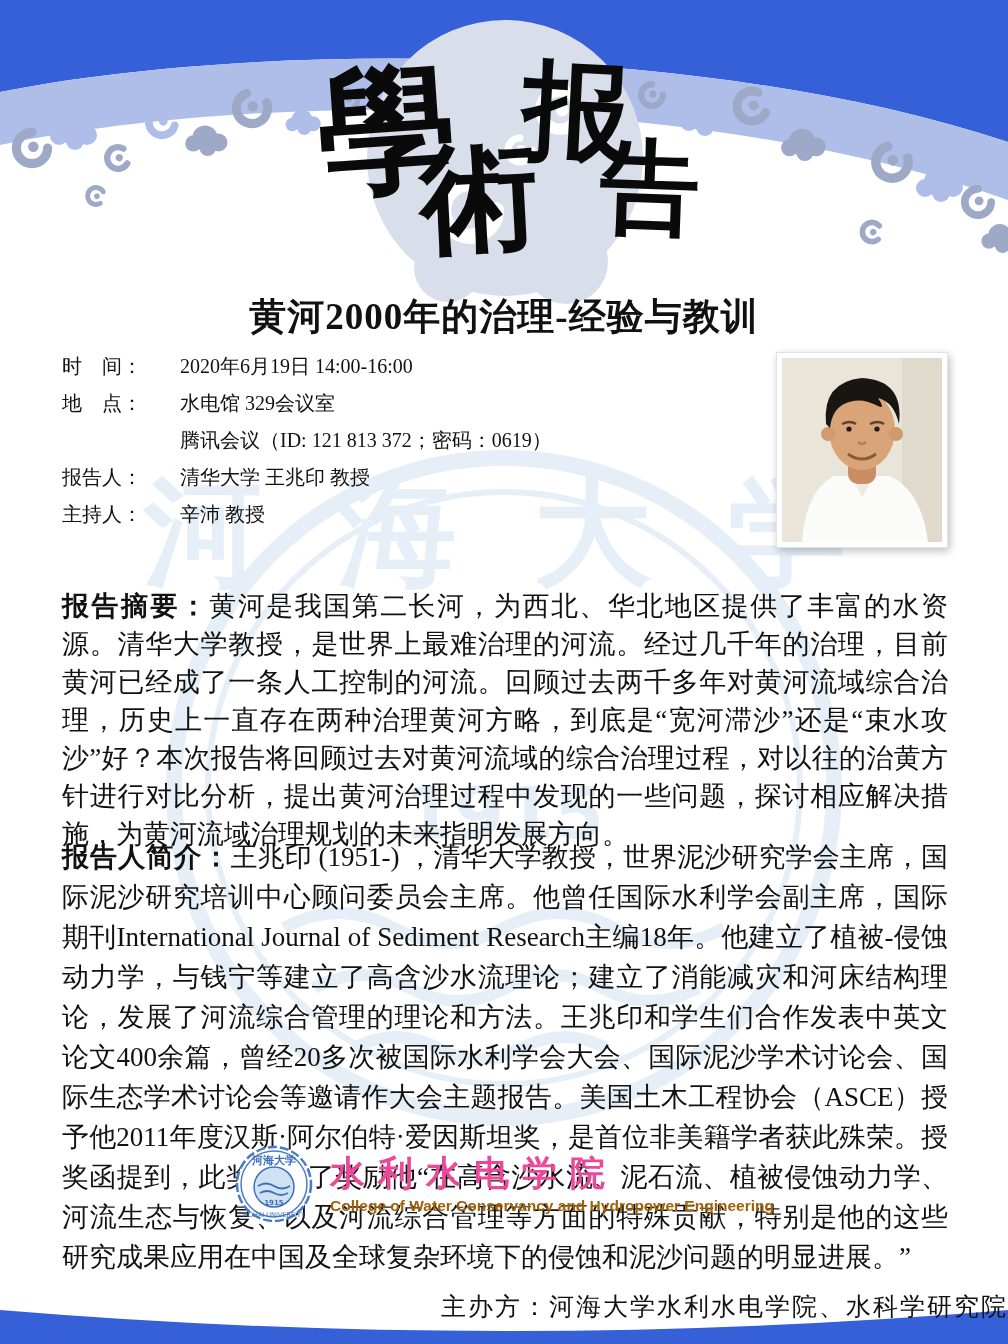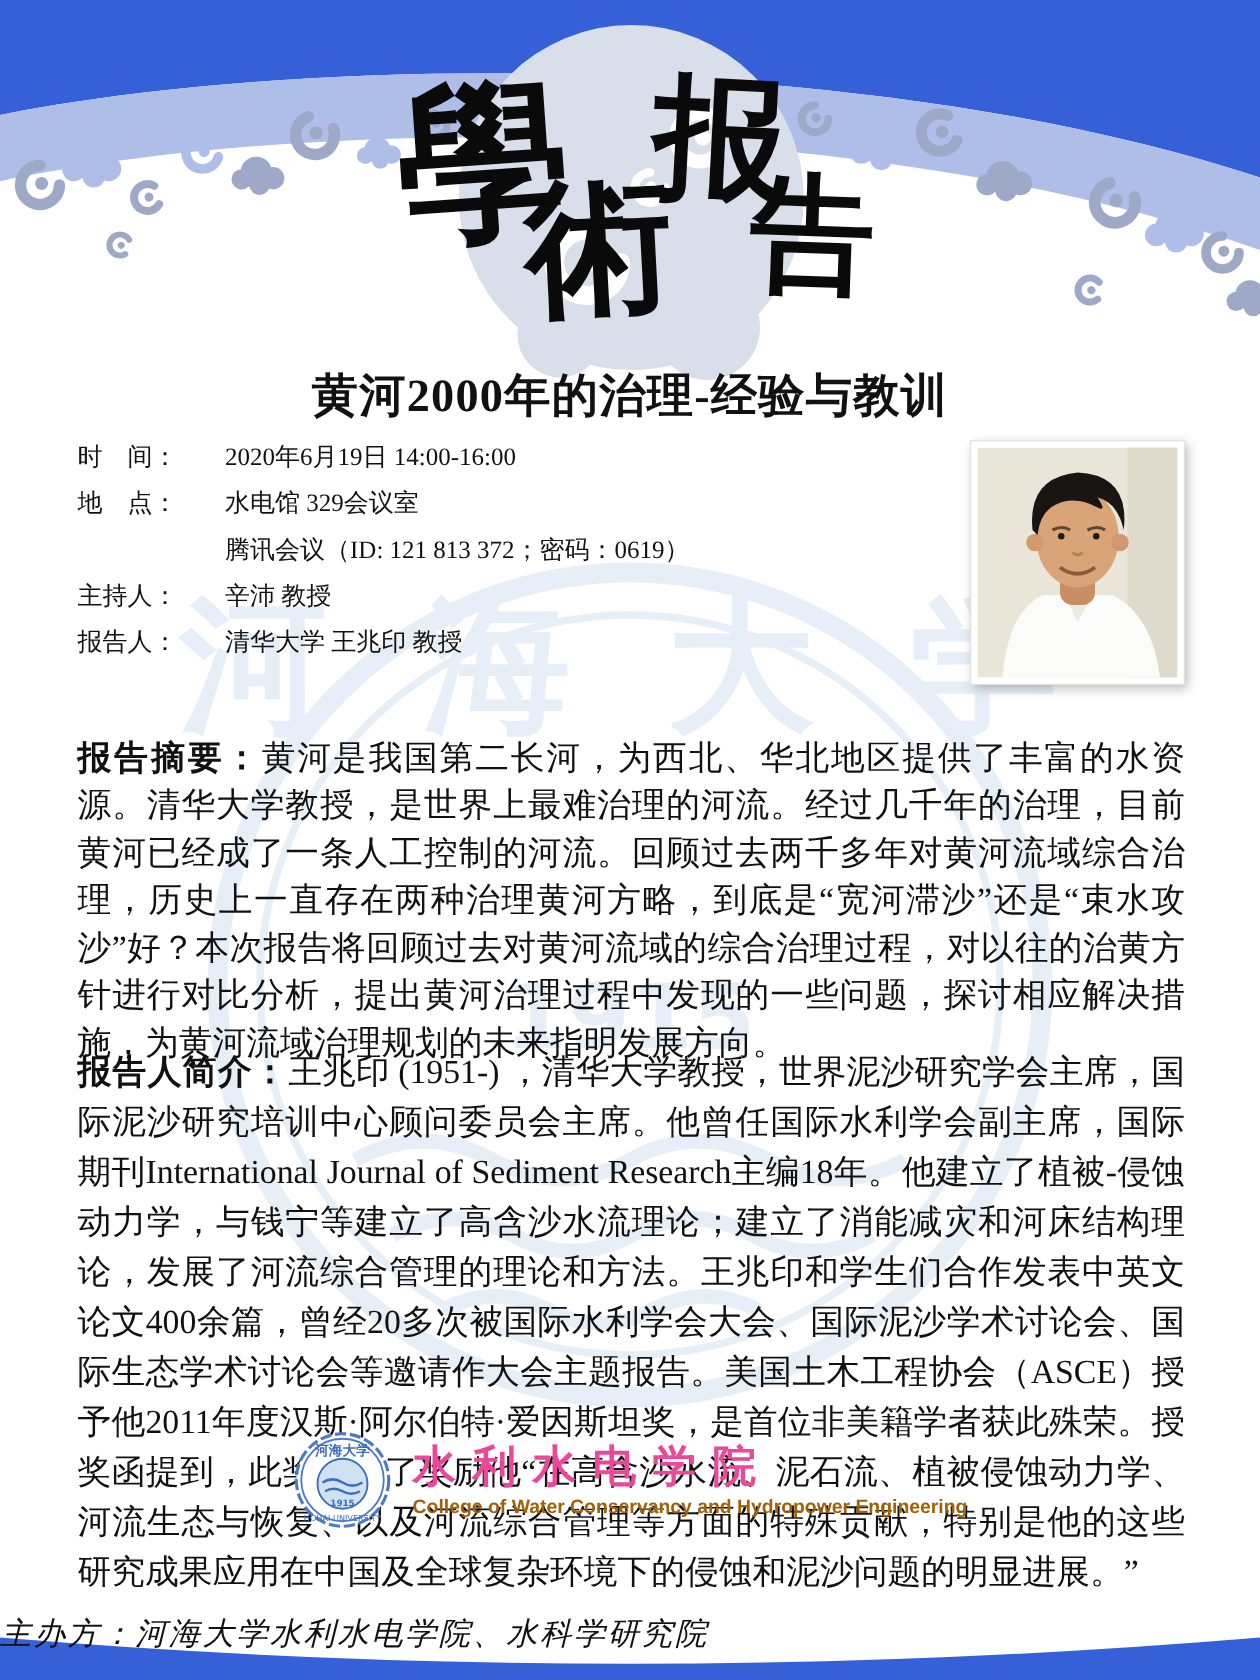--- a/index.html
+++ b/index.html
@@ -50,22 +50,22 @@
   .college .names{text-align:left;}
   .cn-name{
     color:#ec4899;font-size:35px;font-weight:bold;letter-spacing:13px;
     font-family:"Liberation Serif",serif;line-height:1.2;
   }
   .en-name{
     color:#a16207;font-size:15.5px;font-weight:bold;
     font-family:"Liberation Sans","DejaVu Sans",sans-serif;margin-top:2px;
   }
   .host{
-    position:absolute;left:0;top:1290px;width:100%;text-align:left;
-    font-size:25px;letter-spacing:2px;z-index:6;font-style:italic;
+    position:absolute;left:0;top:1290px;width:100%;text-align:right;
+    font-size:25px;letter-spacing:2px;z-index:6;
   }
   .wm{opacity:.65;z-index:1;}
   .z2{z-index:2;} .z3{z-index:3;}
 </style>
 </head>
 <body>
 
 <div class="poster">
 
   <svg class="layer z2" width="1008" height="320" viewBox="0 0 1008 320">
@@ -147,26 +147,26 @@
     </div>
     <div class="info-row">
       <span class="lbl">地　点：</span>
       <span class="val">水电馆 329会议室</span>
     </div>
     <div class="info-row">
       <span class="lbl"></span>
       <span class="val">腾讯会议（ID: 121 813 372；密码：0619）</span>
     </div>
     <div class="info-row">
+      <span class="lbl">报告人：</span>
+      <span class="val">清华大学 王兆印 教授</span>
+    </div>
+    <div class="info-row">
       <span class="lbl">主持人：</span>
       <span class="val">辛沛 教授</span>
-    </div>
-    <div class="info-row">
-      <span class="lbl">报告人：</span>
-      <span class="val">清华大学 王兆印 教授</span>
     </div>
   </div>
 
   <div class="photo">
     <svg width="160" height="184" viewBox="0 0 160 184">
       <rect width="160" height="184" fill="#E9E5D8"></rect>
       <rect x="120" width="40" height="184" fill="#DFDACB"></rect>
 
       <path d="M20,184 Q24,132 52,118 L108,118 Q140,134 146,184 Z" fill="#FBFBF9"></path>
       <path d="M70,118 L80,140 L92,118 Z" fill="#EDEAE0"></path>

